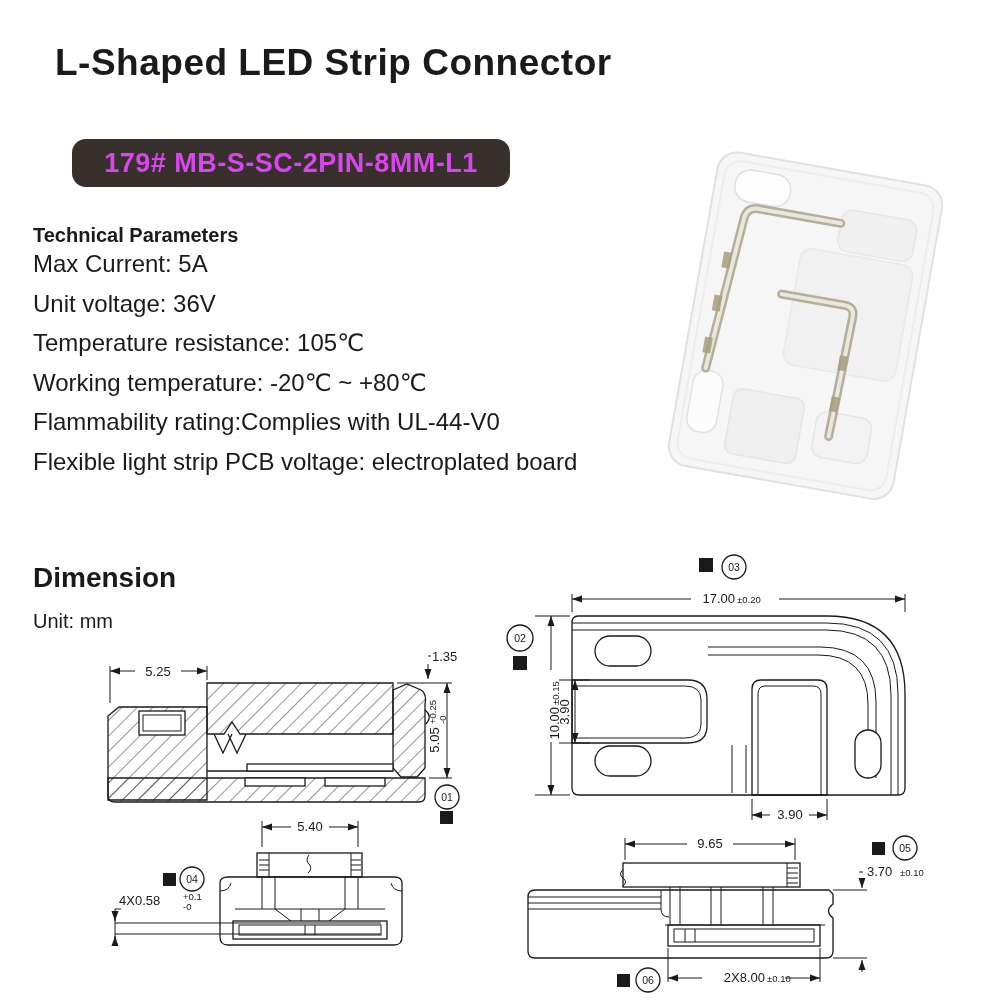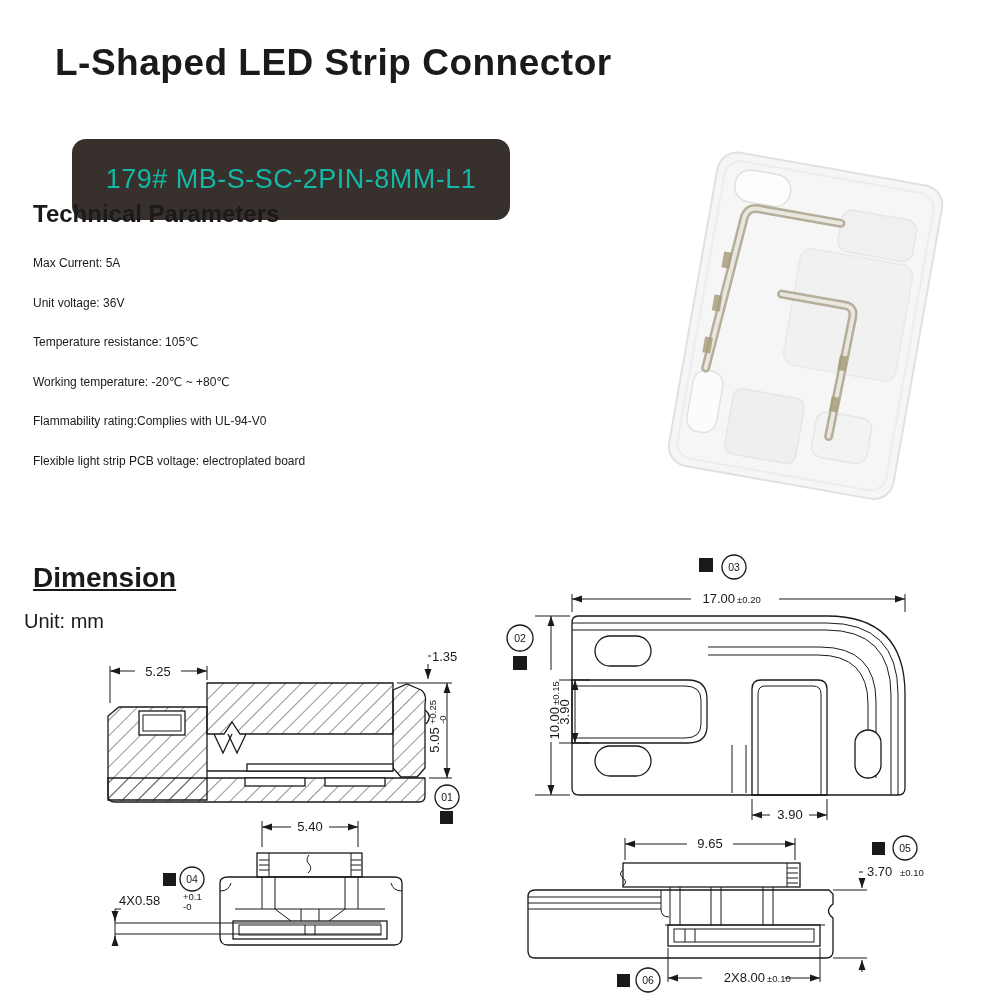--- a/index.html
+++ b/index.html
@@ -1,26 +1,26 @@
 <!DOCTYPE html>
 <html><head>
 <meta charset="utf-8">
 <style>
   html,body{margin:0;padding:0;background:#ffffff;}
   .page{position:relative;width:1000px;height:1000px;background:#fff;overflow:hidden;
         font-family:"Liberation Sans","DejaVu Sans",sans-serif;color:#1a1a1a;}
   .title{position:absolute;left:55px;top:42px;font-size:37px;font-weight:bold;letter-spacing:.5px;white-space:nowrap;}
-  .badge{position:absolute;left:72px;top:139px;width:438px;height:81px;border-radius:14px;
-         background:#38302c;color:#14b8a6;display:flex;align-items:center;justify-content:center;
-         font-size:27px;font-weight:normal;letter-spacing:.5px;white-space:nowrap;}
-  .tech-heading{position:absolute;left:33px;top:200px;font-size:24px;font-weight:bold;white-space:nowrap;}
-  .tech-lines{position:absolute;left:33px;top:243px;font-size:12px;}
+  .badge{position:absolute;left:72px;top:139px;width:438px;height:48px;border-radius:14px;
+         background:#38302c;color:#d946ef;display:flex;align-items:center;justify-content:center;
+         font-size:27px;font-weight:bold;letter-spacing:.5px;white-space:nowrap;}
+  .tech-heading{position:absolute;left:33px;top:224px;font-size:20px;font-weight:bold;white-space:nowrap;}
+  .tech-lines{position:absolute;left:33px;top:243px;font-size:24px;}
   .tech-lines div{height:39.5px;line-height:41px;white-space:nowrap;}
-  .dim-heading{position:absolute;left:33px;top:562px;font-size:28px;font-weight:bold;text-decoration:underline;}
-  .unit{position:absolute;left:24px;top:610px;font-size:20px;}
+  .dim-heading{position:absolute;left:33px;top:562px;font-size:28px;font-weight:bold;}
+  .unit{position:absolute;left:33px;top:610px;font-size:20px;}
   .photo{position:absolute;left:625px;top:150px;width:375px;height:370px;}
   svg{position:absolute;overflow:visible;}
   .v1{left:95px;top:640px;}
   .v2{left:495px;top:552px;}
   .v3{left:95px;top:815px;}
   .v4{left:515px;top:830px;}
   .ln{fill:none;stroke:#1a1a1a;stroke-width:1.3;}
   .lt{fill:none;stroke:#1a1a1a;stroke-width:1;}
   .hat{stroke:#1a1a1a;stroke-width:1.3;}
   .wh{fill:#fff;stroke:#1a1a1a;stroke-width:1.3;}
@@ -36,21 +36,21 @@
 
   <div class="title">L-Shaped LED Strip Connector</div>
   <div class="badge">179# MB-S-SC-2PIN-8MM-L1</div>
 
   <div class="tech-heading">Technical Parameters</div>
   <div class="tech-lines">
     <div>Max Current: 5A</div>
     <div>Unit voltage: 36V</div>
     <div>Temperature resistance: 105℃</div>
     <div>Working temperature: -20℃ ~ +80℃</div>
-    <div>Flammability rating:Complies with UL-94-V0</div>
+    <div>Flammability rating:Complies with UL-44-V0</div>
     <div>Flexible light strip PCB voltage: electroplated board</div>
   </div>
 
   <svg class="photo" viewBox="0 0 375 370">
     <g transform="rotate(10 187 185)">
       <rect x="65" y="18" width="228" height="318" rx="20" fill="#f6f6f6" stroke="#e1e1e1" stroke-width="2"></rect>
       <rect x="73" y="26" width="212" height="302" rx="16" fill="none" stroke="#ededed" stroke-width="2"></rect>
       <rect x="85" y="33" width="56" height="32" rx="15" fill="#fdfdfd" stroke="#e0e0e0" stroke-width="1.5"></rect>
       <rect x="196" y="55" width="76" height="42" rx="11" fill="#f0f0f0" stroke="#e6e6e6" stroke-width="1.5"></rect>
       <rect x="162" y="100" width="114" height="118" rx="12" fill="#f1f1f1" stroke="#e8e8e8" stroke-width="1.5"></rect>

